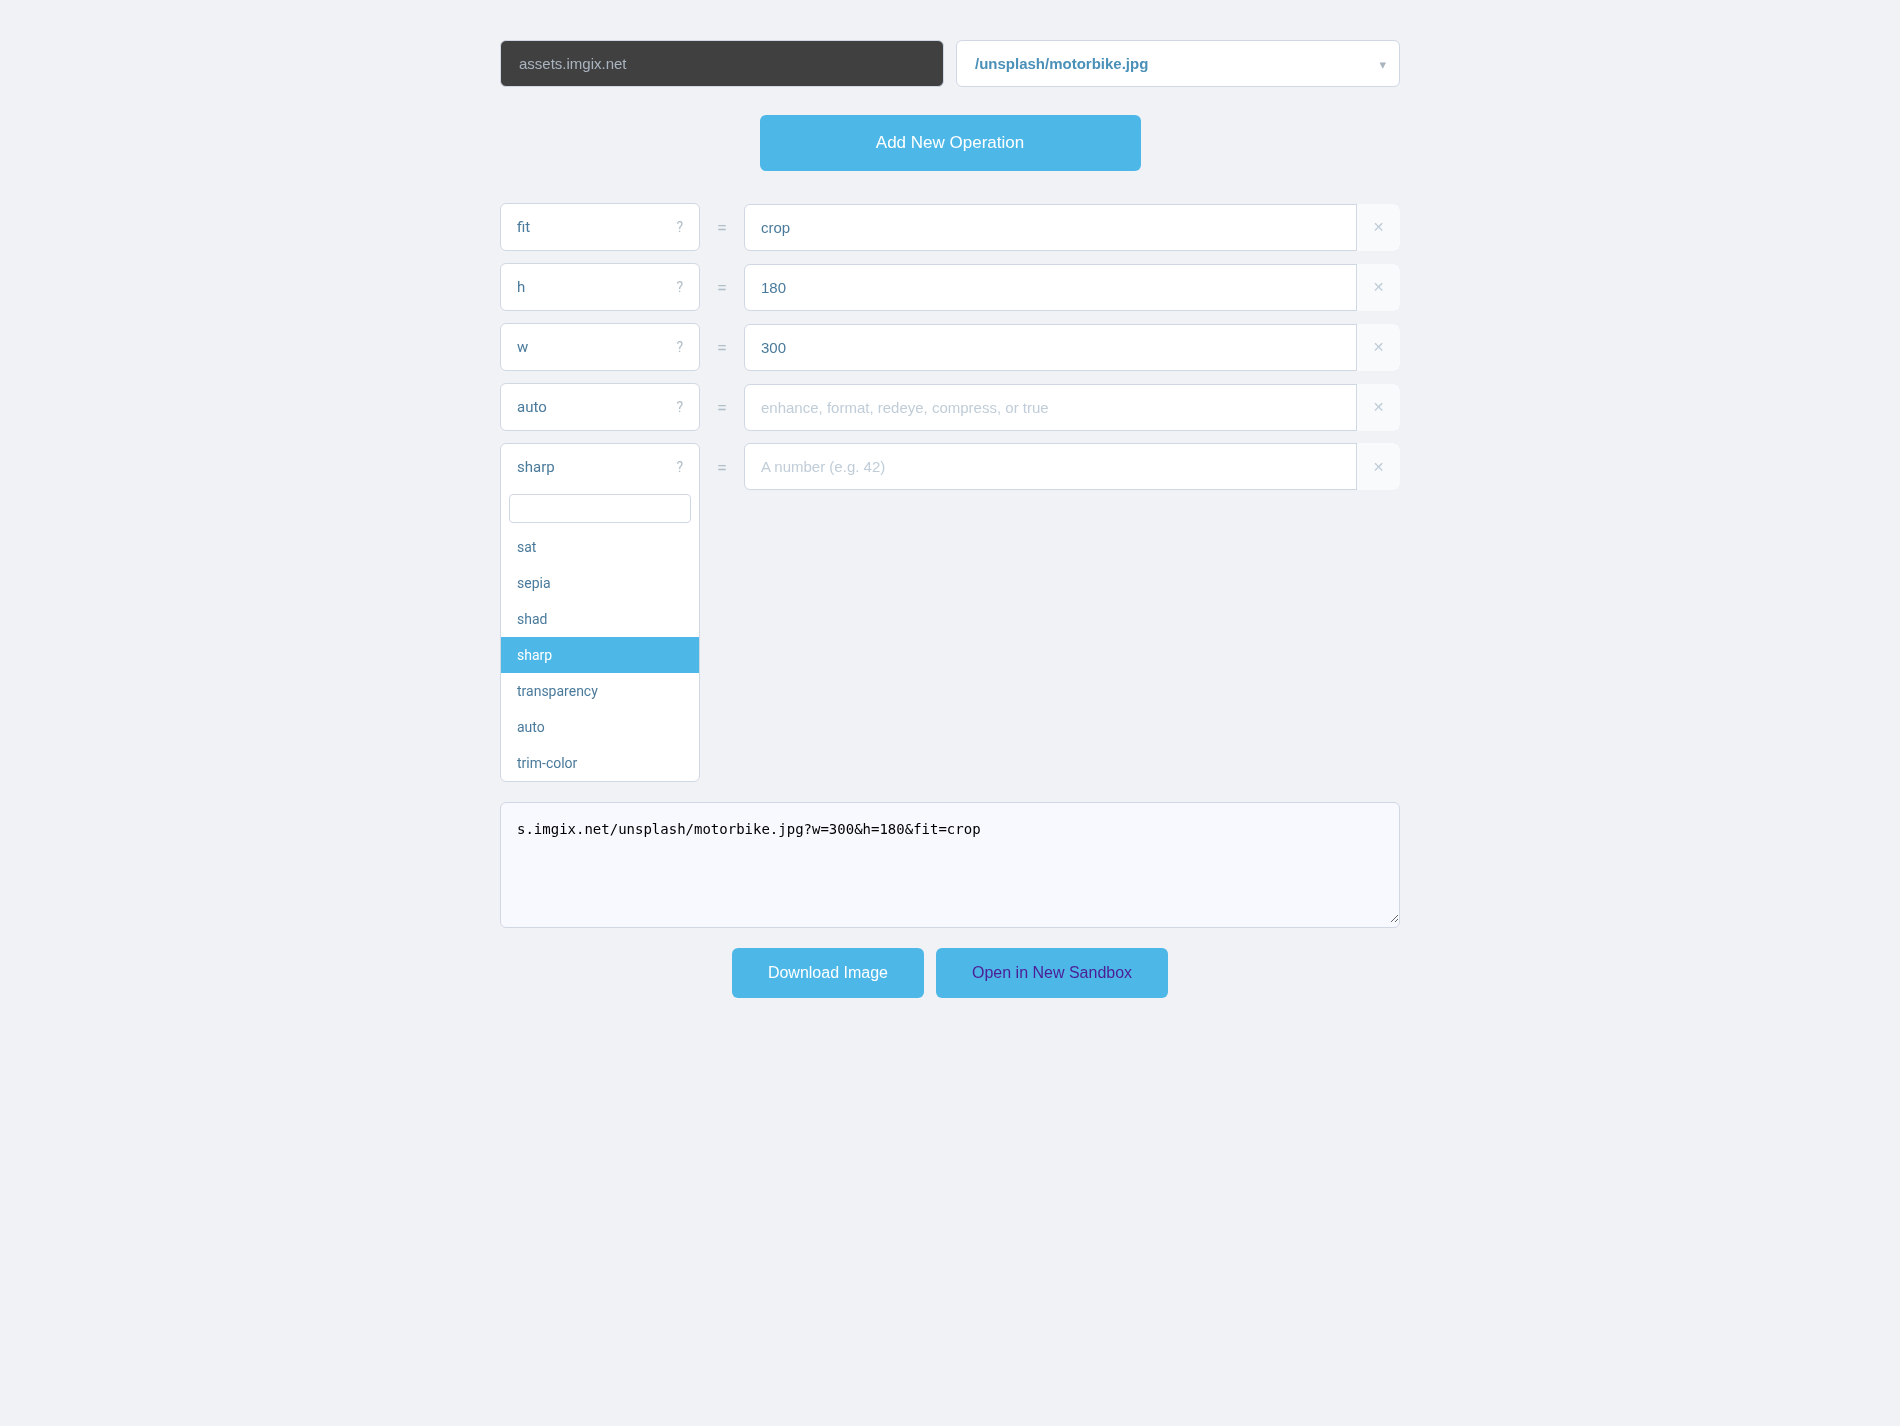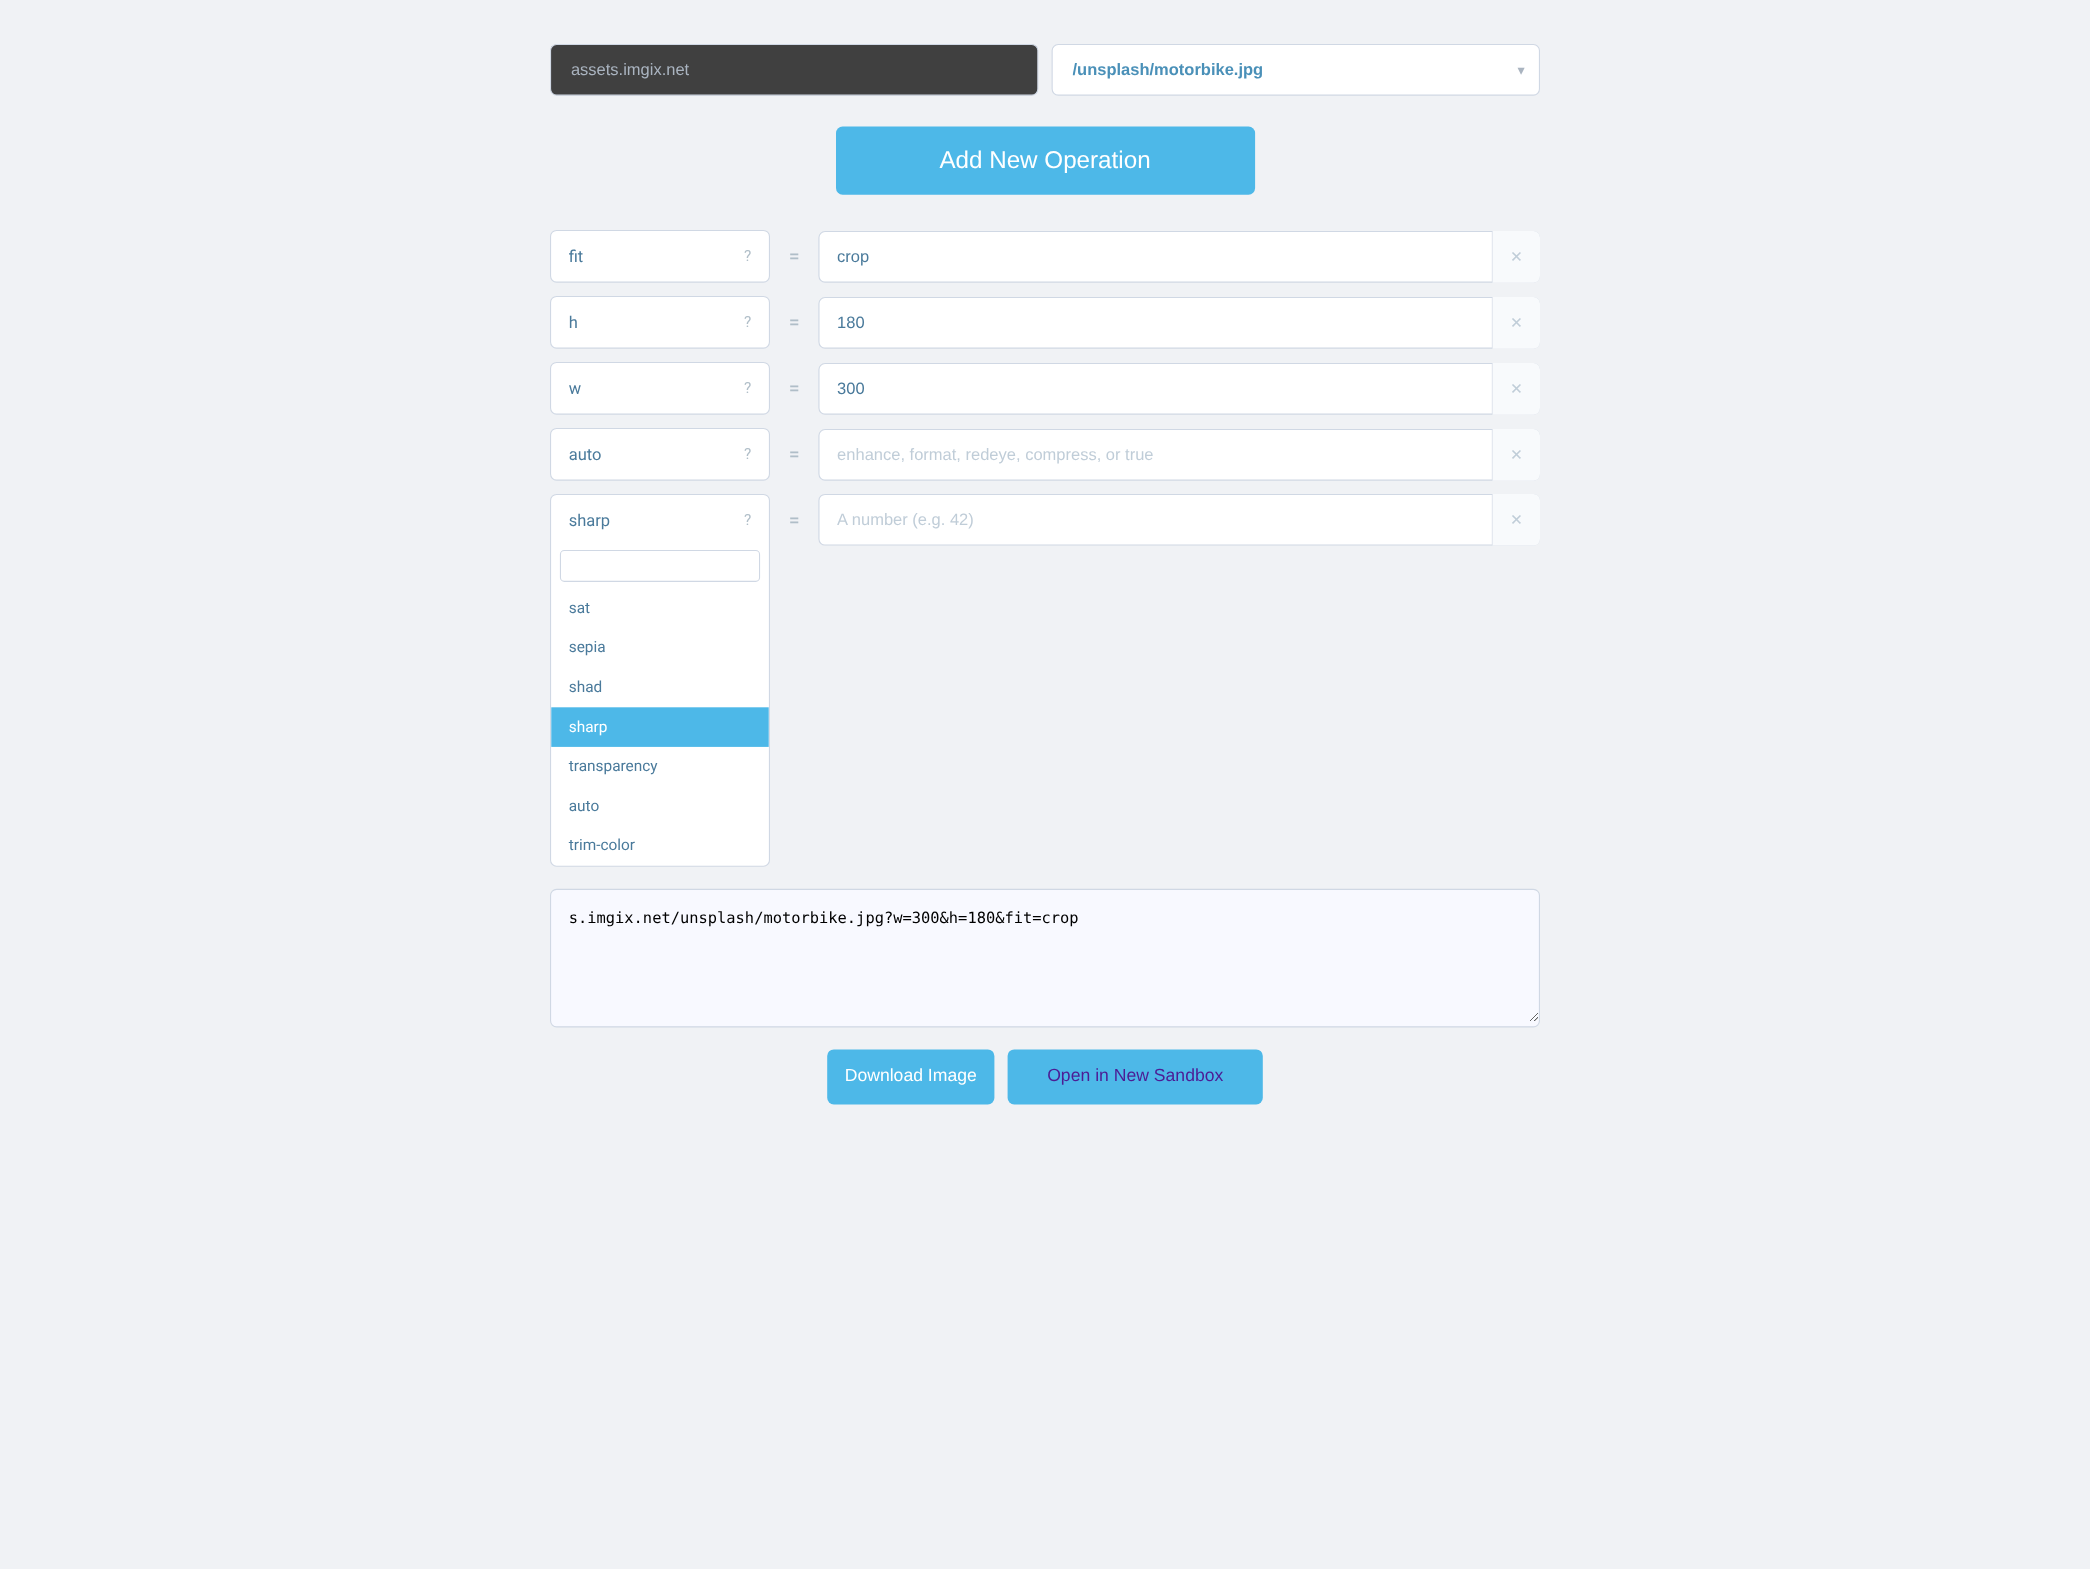--- a/index.html
+++ b/index.html
@@ -63,21 +63,21 @@
       font-size: 13px;
     }
     
     .add-op-btn {
       display: block;
       width: 381px;
       margin: 0 auto 32px;
       padding: 18px;
       background: #4db8e8;
       color: #fff;
-      font-size: 22px;
+      font-size: 17px;
       font-weight: 500;
       border: none;
       border-radius: 6px;
       cursor: pointer;
       text-align: center;
     }
     
     .operations {
       display: flex;
       flex-direction: column;
@@ -217,21 +217,21 @@
       outline: none;
       border-radius: 6px;
     }
     
     .bottom-actions {
       display: flex;
       gap: 12px;
       justify-content: center;
     }
     .btn-download {
-      padding: 16px 16px;
+      padding: 16px 36px;
       background: #4db8e8;
       color: #fff;
       font-size: 16px;
       font-weight: 500;
       border: none;
       border-radius: 6px;
       cursor: pointer;
     }
     .btn-sandbox {
       padding: 16px 36px;

